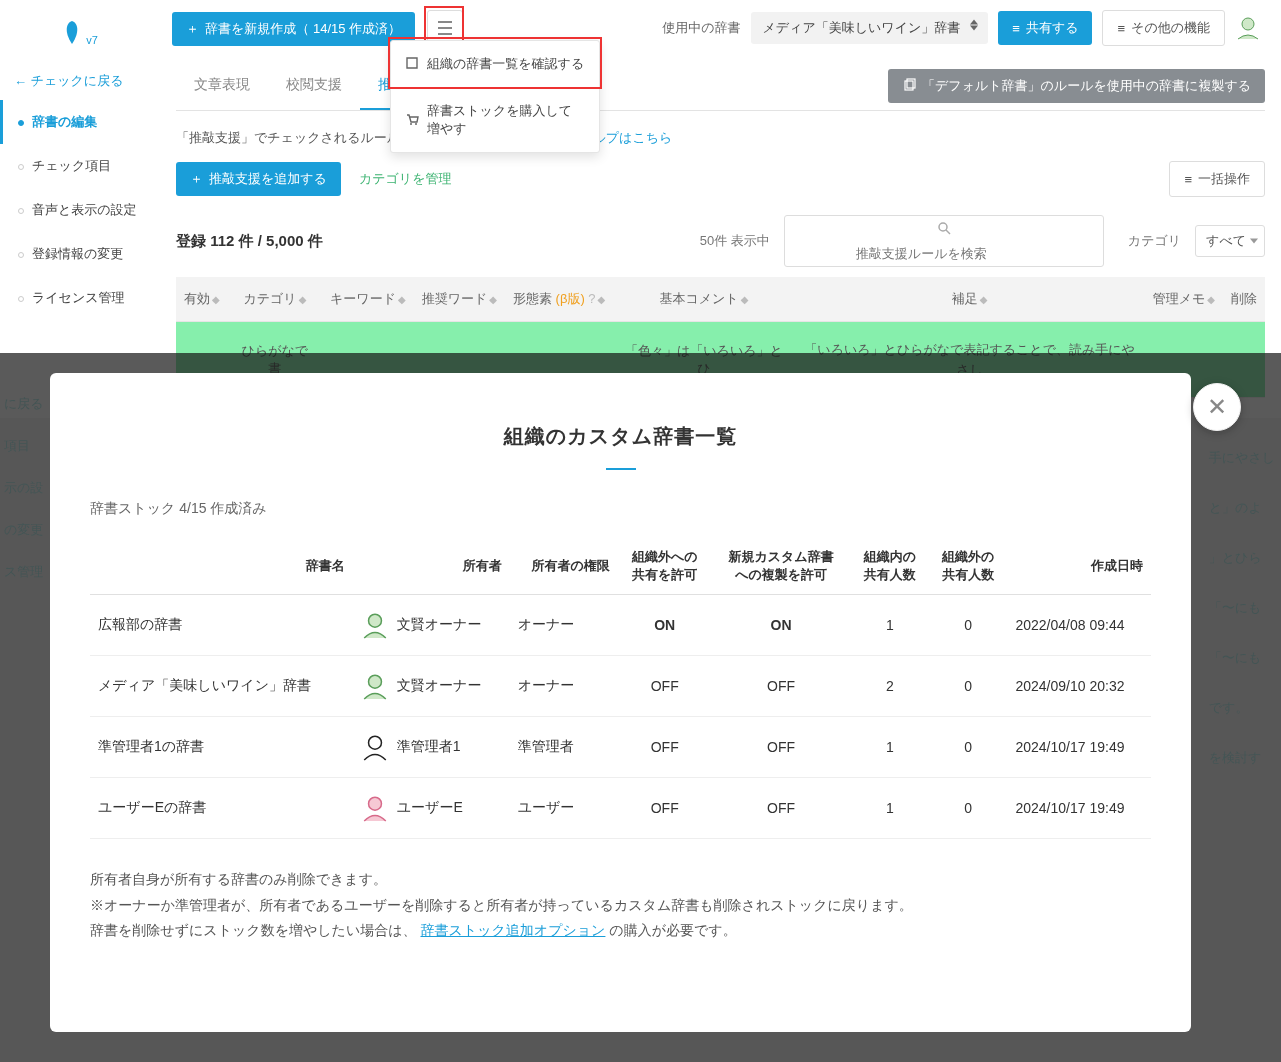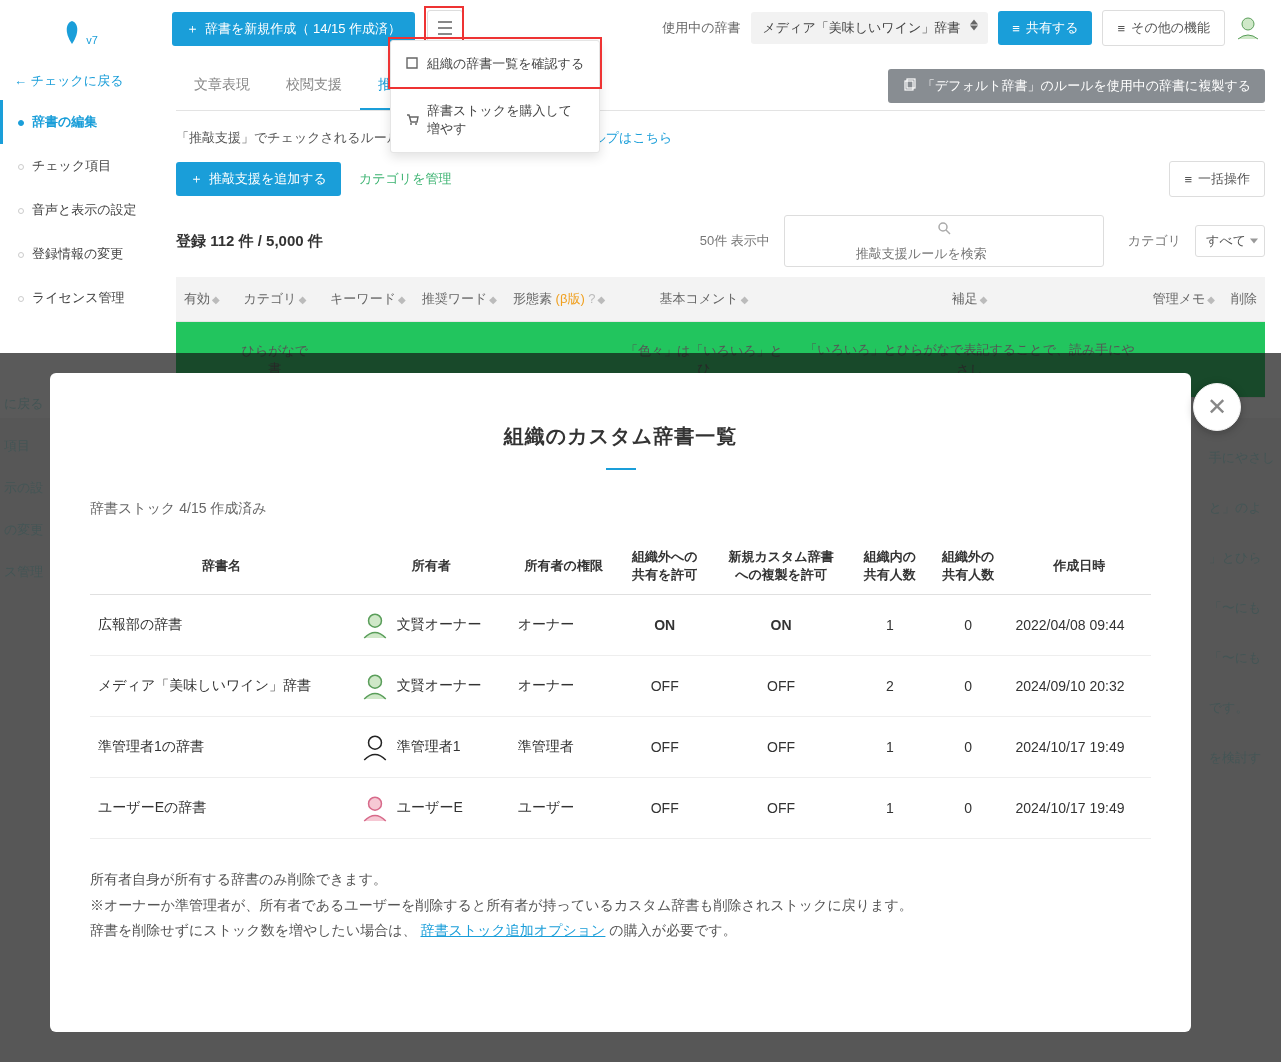--- a/index.html
+++ b/index.html
@@ -44,36 +44,36 @@
     .btn-green-text { color: #3cb371; font-size: 13px; cursor: pointer; }
     .bulk-btn { margin-left: auto; }
     .count-row { display: flex; align-items: center; gap: 14px; margin-bottom: 6px; }
     .count-text { font-weight: 700; font-size: 15px; color: #333; }
     .page-info { margin-left: auto; font-size: 13px; color: #777; }
     .search-box { display: inline-flex; align-items: center; border: 1px solid #ddd; border-radius: 3px; padding: 5px 10px; gap: 8px; width: 320px; flex-direction: column; }
     .search-box input { border: none; outline: none; font-size: 13px; flex: 1; }
     .cat-label { color: #777; font-size: 13px; margin-left: 10px; }
     .cat-select { border: 1px solid #ddd; border-radius: 3px; padding: 6px 18px 6px 10px; font-size: 13px; color: #555; position: relative; }
     .cat-select::after { content: ""; position: absolute; right: 6px; top: 50%; transform: translateY(-50%); border-left: 4px solid transparent; border-right: 4px solid transparent; border-top: 5px solid #999; }
-    table.data-table { width: 100%; border-collapse: collapse; margin-top: 10px; background: #22c55e; }
+    table.data-table { width: 100%; border-collapse: collapse; margin-top: 10px; background: #86efac; }
     table.data-table th { background: #f3f3f3; padding: 13px 8px; font-size: 13px; color: #666; font-weight: 500; text-align: center; border-bottom: 1px solid #e5e5e5; white-space: nowrap; }
     table.data-table td { padding: 18px 8px; font-size: 13px; color: #555; border-bottom: 1px solid #eee; text-align: center; }
     .beta { color: #f0a020; }
     .sort-icon { color: #bbb; font-size: 10px; margin-left: 2px; }
     
     .modal-backdrop { position: fixed; inset: 0; background: rgba(20,20,20,0.7); top: 353px; }
     .bg-blur { position: absolute; right: 0; top: 20px; color: #455; font-size: 13px; line-height: 50px; padding: 10px 6px; }
     .bg-sidebar-blur { position: absolute; left: 0; top: 20px; color: #455; font-size: 13px; line-height: 42px; padding: 10px 4px; }
     .modal { position: absolute; background: #fff; border-radius: 6px; top: 20px; left: 50px; right: 90px; bottom: 30px; padding: 50px 40px 30px; overflow: auto; }
     .modal-close { position: absolute; top: 30px; right: 40px; width: 48px; height: 48px; border-radius: 50%; background: #fff; box-shadow: 0 2px 8px rgba(0,0,0,0.25); display: flex; align-items: center; justify-content: center; color: #888; font-size: 24px; cursor: pointer; border: 1px solid #eee; }
     .modal-title { text-align: center; font-size: 20px; font-weight: 600; color: #333; letter-spacing: 1px; }
     .modal-underline { width: 30px; height: 2px; background: #1a9ed9; margin: 18px auto 30px; }
     .stock-info { color: #666; font-size: 14px; margin-bottom: 20px; }
     table.modal-table { width: 100%; border-collapse: collapse; }
-    table.modal-table th { text-align: center; padding: 10px 8px; font-size: 13px; color: #333; font-weight: 600; border-bottom: 1px solid #e0e0e0; line-height: 1.4; }
+    table.modal-table th { text-align: right; padding: 10px 8px; font-size: 13px; color: #333; font-weight: 600; border-bottom: 1px solid #e0e0e0; line-height: 1.4; }
     table.modal-table th.c, table.modal-table td.c { text-align: center; }
     table.modal-table td { padding: 16px 8px; font-size: 14px; color: #333; border-bottom: 1px solid #eee; }
     .owner-cell { display: flex; align-items: center; gap: 8px; }
     .avatar-sm { width: 26
 px; height: 26px; }
     .on-text { color: #f0a020; font-weight: 600; }
     .off-text { color: #666; }
     .modal-notes { margin-top: 28px; font-size: 14px; color: #555; line-height: 1.8; }
     .modal-notes a { color: #1a9ed9; text-decoration: underline; }
     .ham-line { width: 14px; height: 2px; background: #888; margin: 2px 0; }

